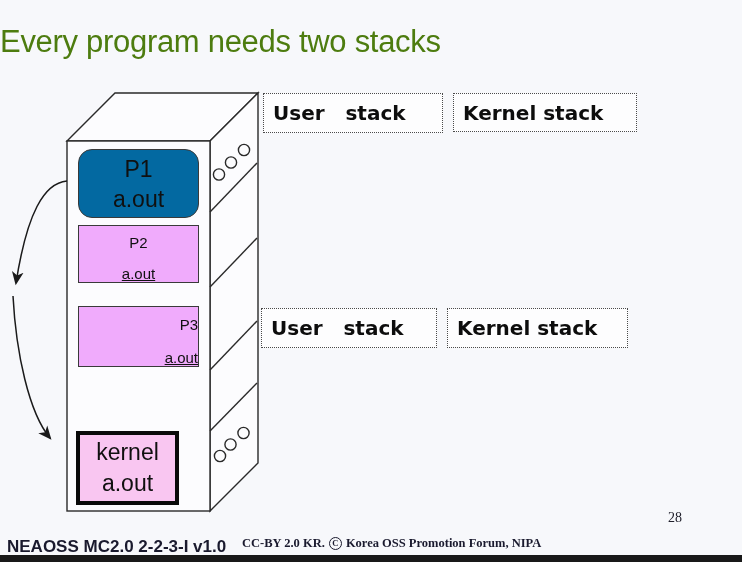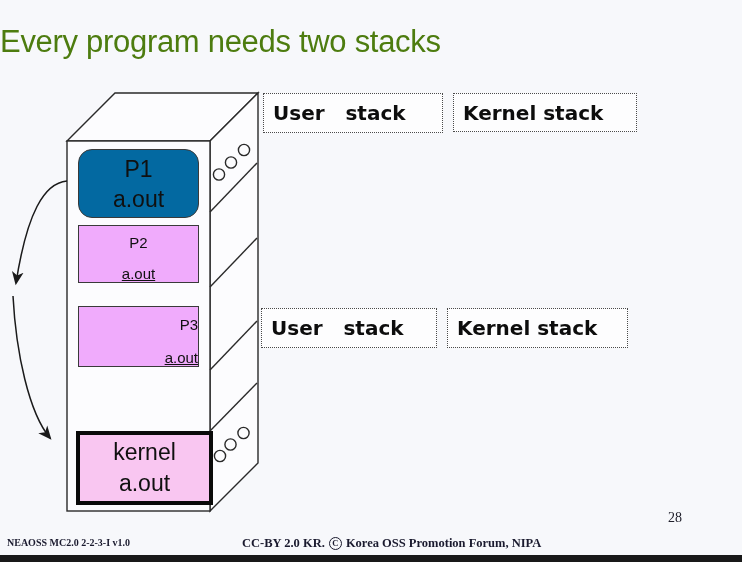--- a/index.html
+++ b/index.html
@@ -36,21 +36,21 @@
   }
   .slot-p1{left:78px;top:149px;width:121px;height:69px;
     display:flex;flex-direction:column;justify-content:center;
     font-size:23px;line-height:30px;}
   .slot-p2{left:78px;top:225px;width:121px;height:58px;
     display:flex;flex-direction:column;justify-content:space-between;
     padding-top:9px;font-size:15px;line-height:16px;}
   .slot-p3{left:78px;top:306px;width:121px;height:61px;
     display:flex;flex-direction:column;justify-content:space-between;
     padding-top:10px;font-size:15px;line-height:16px;text-align:right;}
-  .slot-kernel{left:76px;top:431px;width:137px;height:74px;
+  .slot-kernel{left:76px;top:431px;width:103px;height:74px;
     border:4px solid #0a0a0a;
     display:flex;flex-direction:column;justify-content:center;
     font-size:23px;line-height:31px;}
   .underlined{text-decoration:underline;}
   
   .stack-label{
     position:absolute;
     box-sizing:border-box;
     border:1px dotted #4a4a4a;
     background:#fdfdfe;
@@ -67,22 +67,22 @@
   .lbl-mid-user{left:261px;top:308px;width:176px;height:40px;}
   .lbl-mid-kernel{left:447px;top:308px;width:181px;height:40px;}
   
   .page-number{
     position:absolute;left:668px;top:510px;
     font-family:"Liberation Serif",serif;
     font-size:14px;color:#20202c;
   }
   .footer-left{
     position:absolute;left:7px;top:537px;
-    font-family:Liberation Serif, serif;
-    font-weight:bold;font-size:10px;color:#1a1a2e;
+    font-family:Liberation Sans, sans-serif;
+    font-weight:bold;font-size:17px;color:#1a1a2e;
   }
   .footer-center{
     position:absolute;left:242px;top:536px;
     font-family:"Liberation Serif",serif;
     font-weight:bold;font-size:12.5px;color:#1a1a2e;
     display:flex;align-items:center;gap:4px;
   }
   .cc-circle{
     display:inline-flex;align-items:center;justify-content:center;
     width:11px;height:11px;

